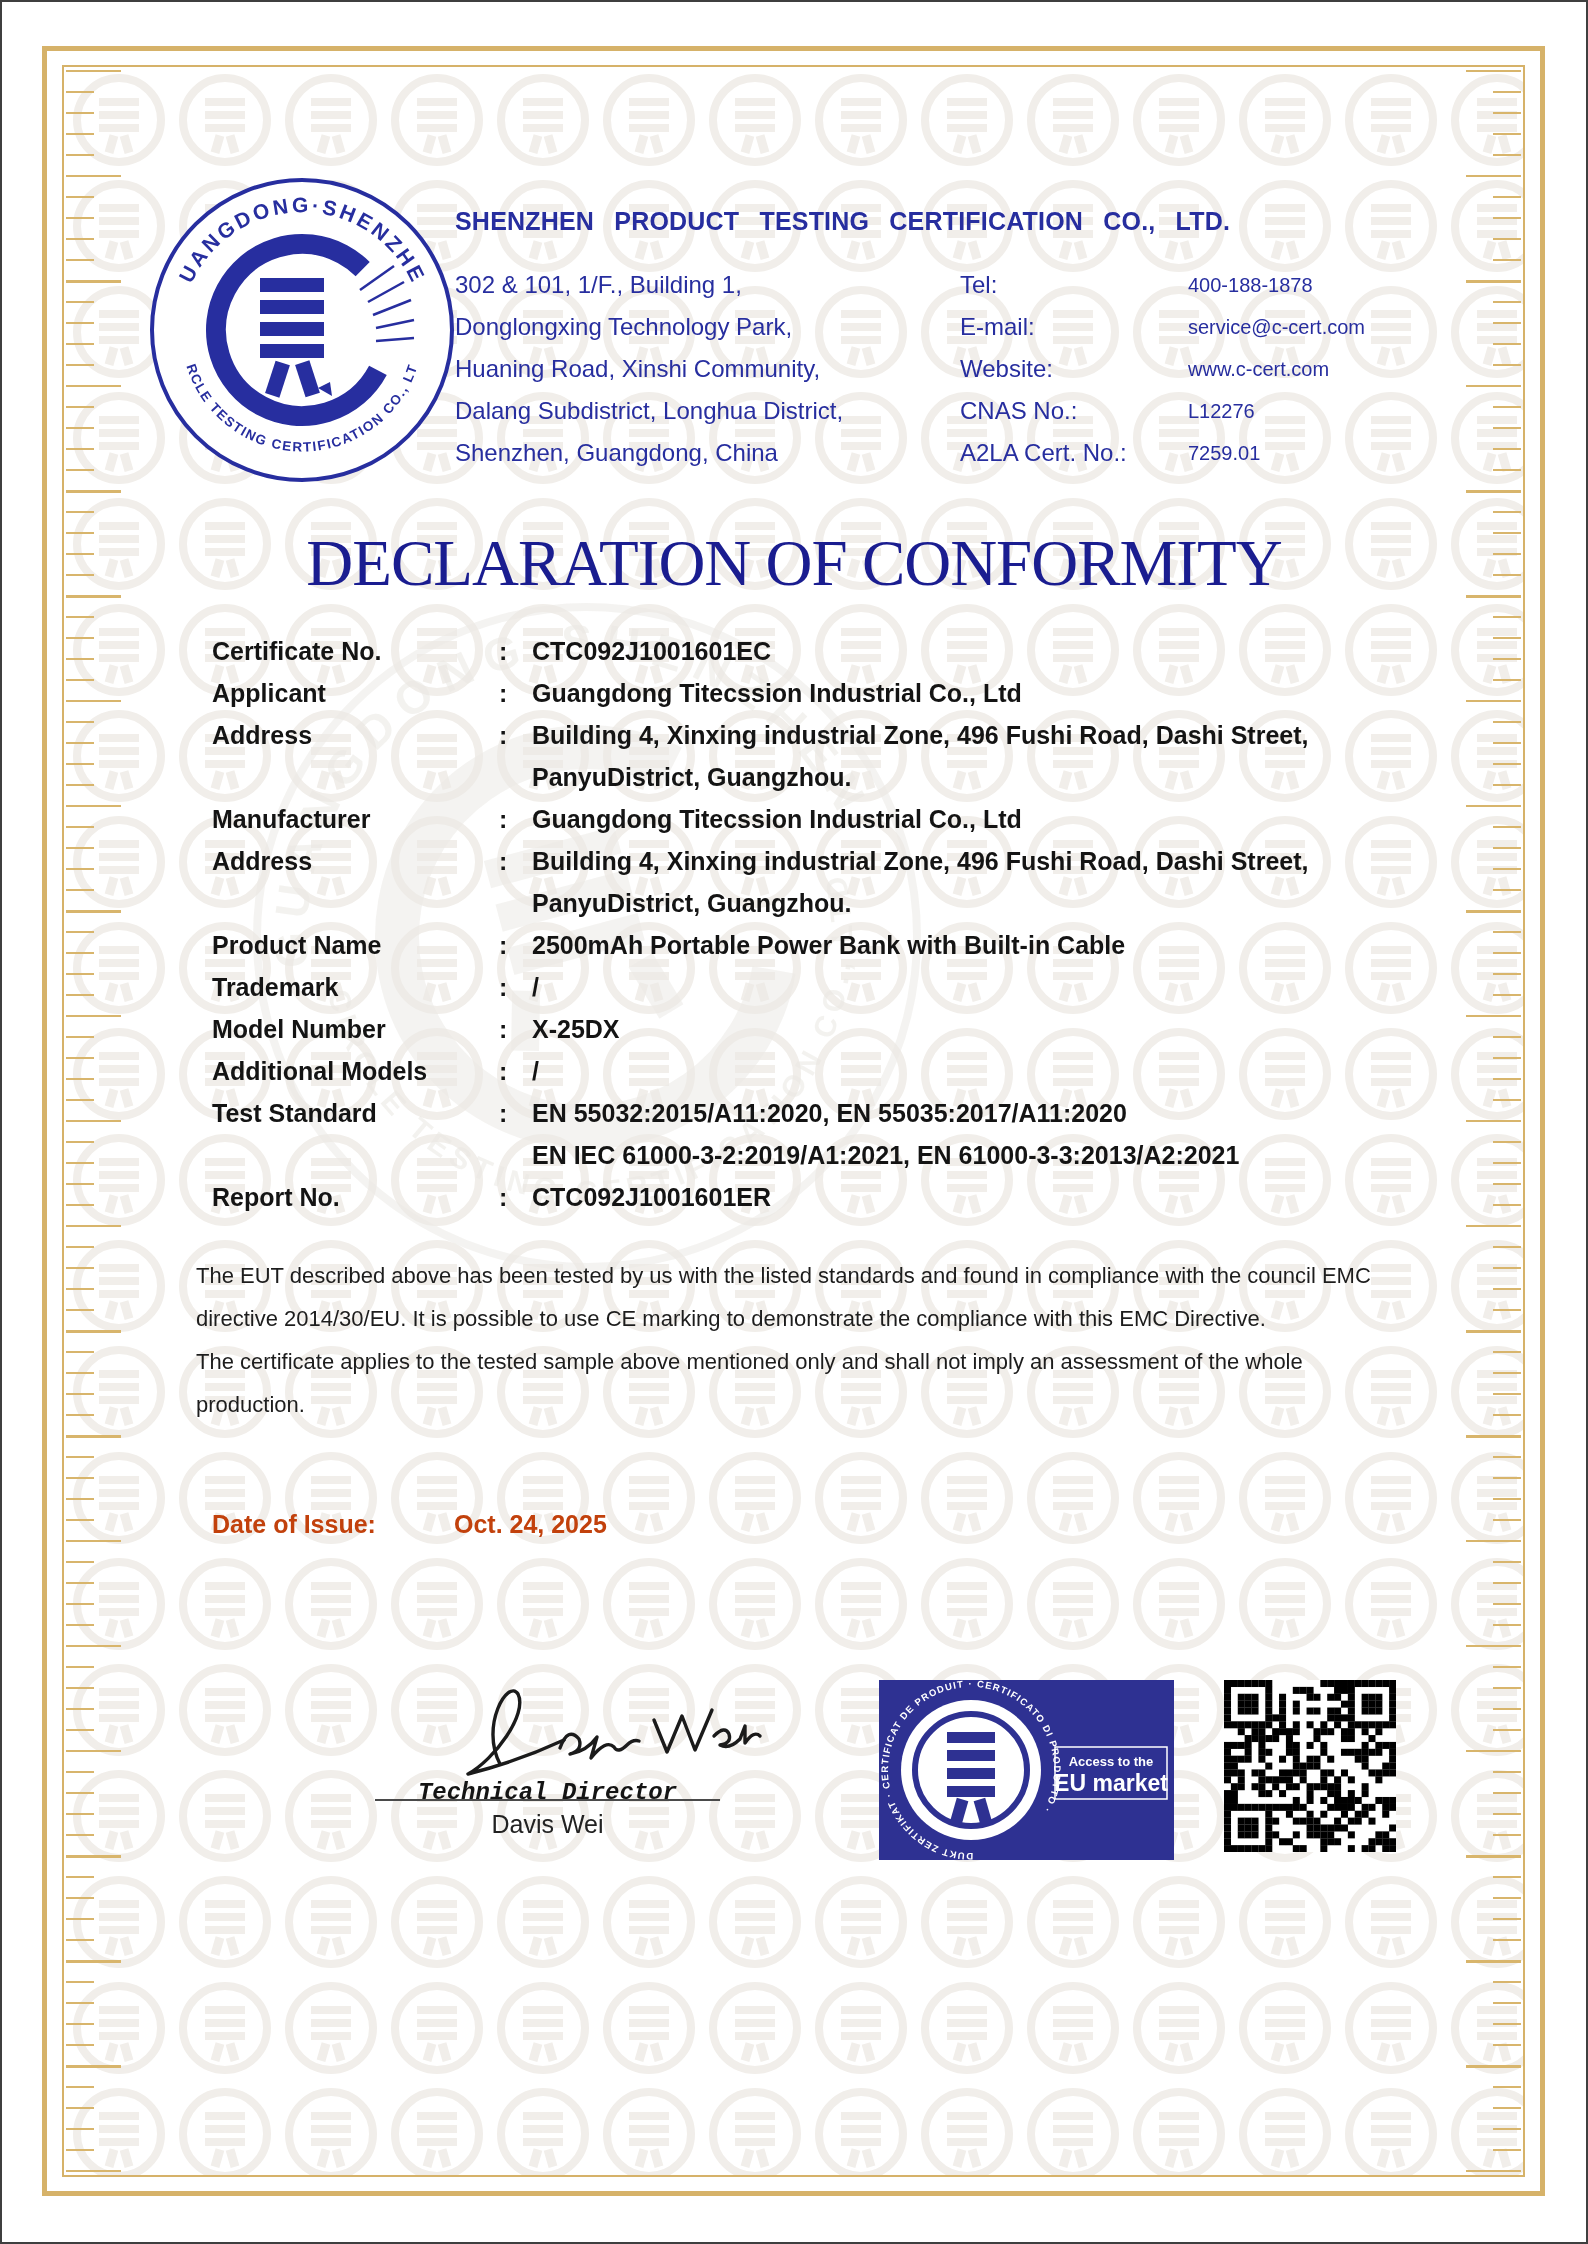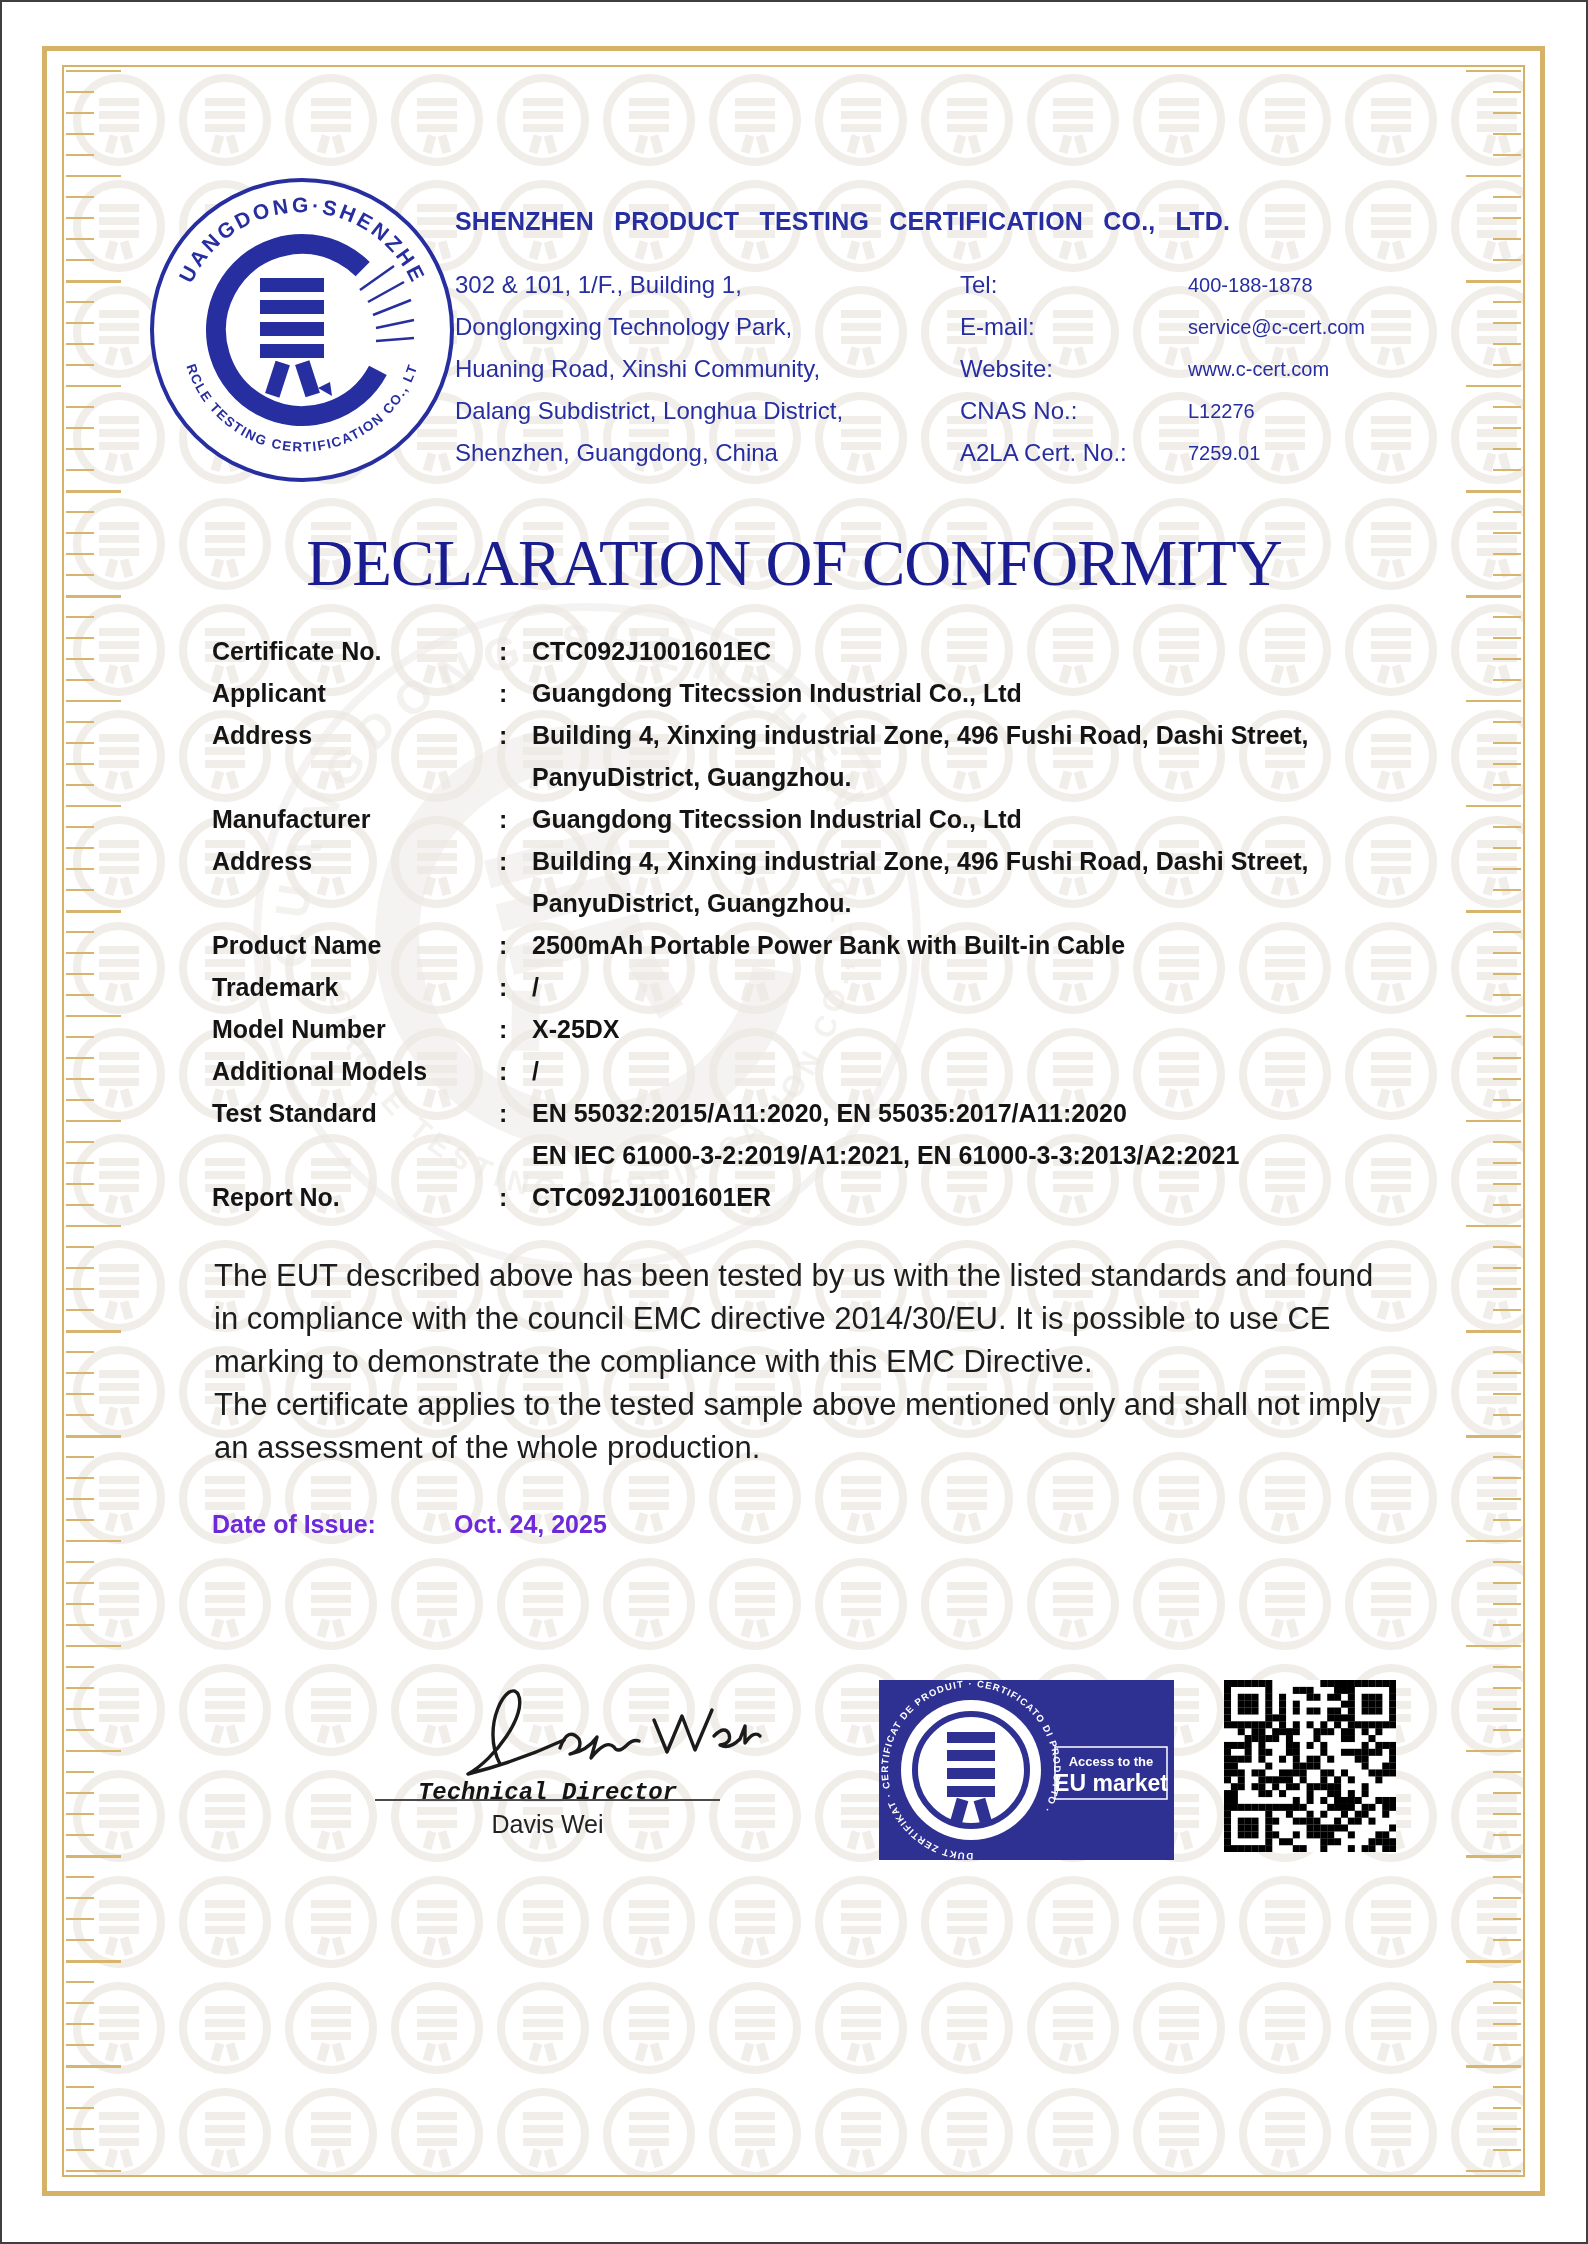--- a/index.html
+++ b/index.html
@@ -32,23 +32,23 @@
   .doc-title{position:absolute;left:0;top:524px;width:100%;text-align:center;
              font-family:"Liberation Serif",serif;font-weight:normal;font-size:65px;
              color:#1a1d90;letter-spacing:-1px;}
   
   .fields{position:absolute;left:210px;top:628px;font-size:25px;font-weight:bold;color:#141414;}
   .frow{display:flex;line-height:42px;}
   .flabel{width:287px;flex:none;}
   .fcolon{width:33px;flex:none;}
   .fvalue{max-width:960px;}
   
-  .body-text{position:absolute;left:212px;top:1252px;width:1185px;font-size:31px;
+  .body-text{position:absolute;left:194px;top:1252px;width:1185px;font-size:22px;
              line-height:43px;color:#1d1d1d;}
-  .issue-row{position:absolute;left:210px;top:1508px;font-size:25px;font-weight:bold;color:#6d28d9;}
+  .issue-row{position:absolute;left:210px;top:1508px;font-size:25px;font-weight:bold;color:#c2410c;}
   .issue-row .ilabel{display:inline-block;width:235px;}
   
   .sig-script{position:absolute;left:440px;top:1660px;}
   .sig-line{position:absolute;left:373px;top:1797px;width:345px;height:2px;background:#4a4a4a;}
   .sig-name{position:absolute;left:373px;top:1808px;width:345px;text-align:center;
             font-size:25px;color:#222;}
   .sig-title{position:absolute;left:333px;top:1777px;width:425px;text-align:center;
              font-size:24px;font-weight:bold;font-style:italic;color:#141414;font-family:Liberation Mono, monospace;}
   
   .eu-badge{position:absolute;left:877px;top:1678px;}

